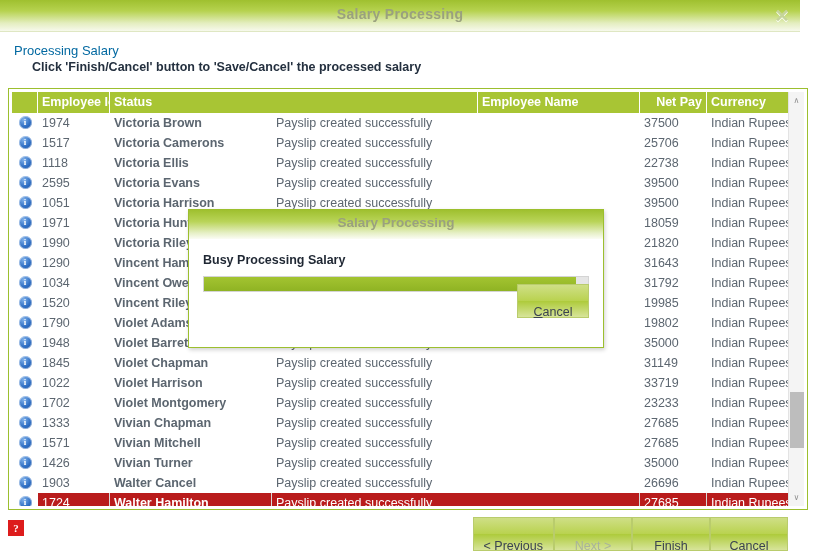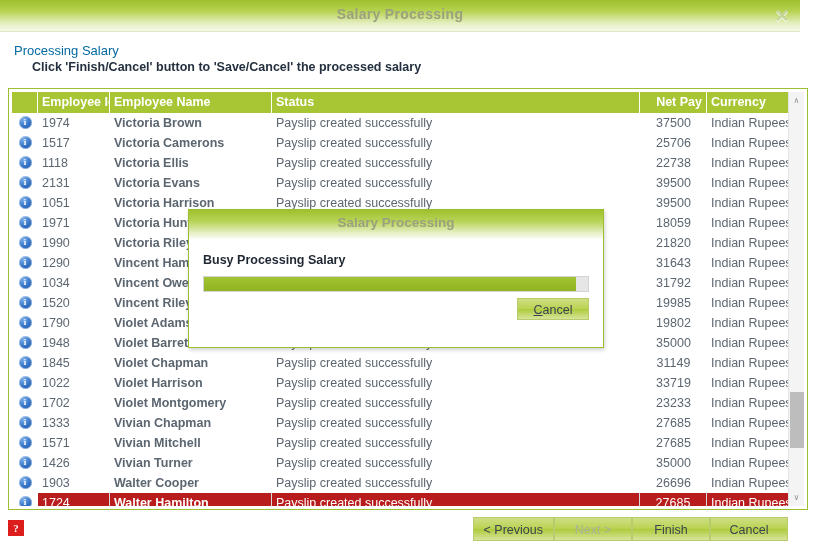--- a/index.html
+++ b/index.html
@@ -59,21 +59,21 @@
 
   .rows{position:absolute;top:21px;left:0;right:0;bottom:0;overflow:hidden;}
   .row{display:flex;height:20px;}
   .row .cell{
     line-height:20px;font-size:12.5px;color:#5c6670;
     padding:0 4px;box-sizing:border-box;overflow:hidden;white-space:nowrap;
   }
   .row .c-id,.row .c-name,.row .c-status{color:#5c6670;}
   .row .c-name{font-weight:bold;}
   .row .c-status{font-weight:normal;}
-  .row .c-pay{text-align:center;}
+  .row .c-pay{text-align:left;}
   .row.selected .cell{background:#b91c1c;color:#ffffff;border-right:1px solid #d8d8d8;}
   .row.selected .c-ico{background:transparent;border-right:none;}
 
   .info-icon{
     width:13px;height:13px;margin:3px auto 0 auto;border-radius:50%;
     background:radial-gradient(circle at 35% 28%,#7fb0ea 0%,#2f6fc4 55%,#1b4f9c 100%);
     color:#ffffff;font-size:9px;font-weight:bold;line-height:13px;
     text-align:center;font-family:"Liberation Serif", serif;
     box-shadow:inset 0 0 0 1px rgba(255,255,255,.45);
   }
@@ -115,21 +115,21 @@
     position:relative;overflow:hidden;
   }
   .progress-fill{
     height:100%;background:linear-gradient(to bottom,#a3c431 0%,#8fb323 100%);
   }
   .modal-actions{position:absolute;right:14px;bottom:27px;}
   .btn{
     display:inline-block;min-width:72px;height:22px;line-height:22px;text-align:center;
     font-size:12.5px;color:#3b4350;cursor:pointer;box-sizing:border-box;
     background:linear-gradient(to bottom,#cfdf86 0%,#b9d24f 50%,#aecb3c 51%,#d7e49a 100%);
-    border:1px solid #b9cc6c;padding:0 10px;
+    border:1px solid #b9cc6c;padding:16px 10px;
   }
   .btn u{text-decoration:underline;}
   .btn.disabled{color:#a9b39b;}
 
   
   .footer{position:absolute;left:0;right:0;bottom:0;height:42px;}
   .help-btn{
     position:absolute;left:8px;top:9px;width:16px;height:16px;
     background:#dd1c1c;color:#ffffff;font-size:11px;font-weight:bold;
     line-height:16px;text-align:center;cursor:pointer;
@@ -152,22 +152,22 @@
     <div class="instr-title">Processing Salary</div>
     <div class="instr-sub">Click 'Finish/Cancel' button to 'Save/Cancel' the processed salary</div>
   </div>
 
   <div class="grid-wrap">
     <div class="grid">
 
       <div class="grid-head">
         <div class="cell c-ico"></div>
         <div class="cell c-id">Employee Ic</div>
+        <div class="cell c-status">Status</div>
         <div class="cell c-name">Employee Name</div>
-        <div class="cell c-status">Status</div>
         <div class="cell c-pay">Net Pay</div>
         <div class="cell c-cur">Currency</div>
         <div class="cell c-sb"></div>
       </div>
 
       <div class="rows" id="grid-rows">
           <div class="row">
             <div class="cell c-ico">
               <div class="info-icon">i</div>
             </div>
@@ -197,21 +197,21 @@
             <div class="cell c-name">Victoria Ellis</div>
             <div class="cell c-status">Payslip created successfully</div>
             <div class="cell c-pay">22738</div>
             <div class="cell c-cur">Indian Rupees</div>
             <div class="cell c-sb"></div>
           </div>
           <div class="row">
             <div class="cell c-ico">
               <div class="info-icon">i</div>
             </div>
-            <div class="cell c-id">2131</div>
+            <div class="cell c-id">2595</div>
             <div class="cell c-name">Victoria Evans</div>
             <div class="cell c-status">Payslip created successfully</div>
             <div class="cell c-pay">39500</div>
             <div class="cell c-cur">Indian Rupees</div>
             <div class="cell c-sb"></div>
           </div>
           <div class="row">
             <div class="cell c-ico">
               <div class="info-icon">i</div>
             </div>
@@ -363,21 +363,21 @@
             <div class="cell c-status">Payslip created successfully</div>
             <div class="cell c-pay">35000</div>
             <div class="cell c-cur">Indian Rupees</div>
             <div class="cell c-sb"></div>
           </div>
           <div class="row">
             <div class="cell c-ico">
               <div class="info-icon">i</div>
             </div>
             <div class="cell c-id">1903</div>
-            <div class="cell c-name">Walter Cooper</div>
+            <div class="cell c-name">Walter Cancel</div>
             <div class="cell c-status">Payslip created successfully</div>
             <div class="cell c-pay">26696</div>
             <div class="cell c-cur">Indian Rupees</div>
             <div class="cell c-sb"></div>
           </div>
           <div class="row selected">
             <div class="cell c-ico">
               <div class="info-icon">i</div>
             </div>
             <div class="cell c-id">1724</div>

